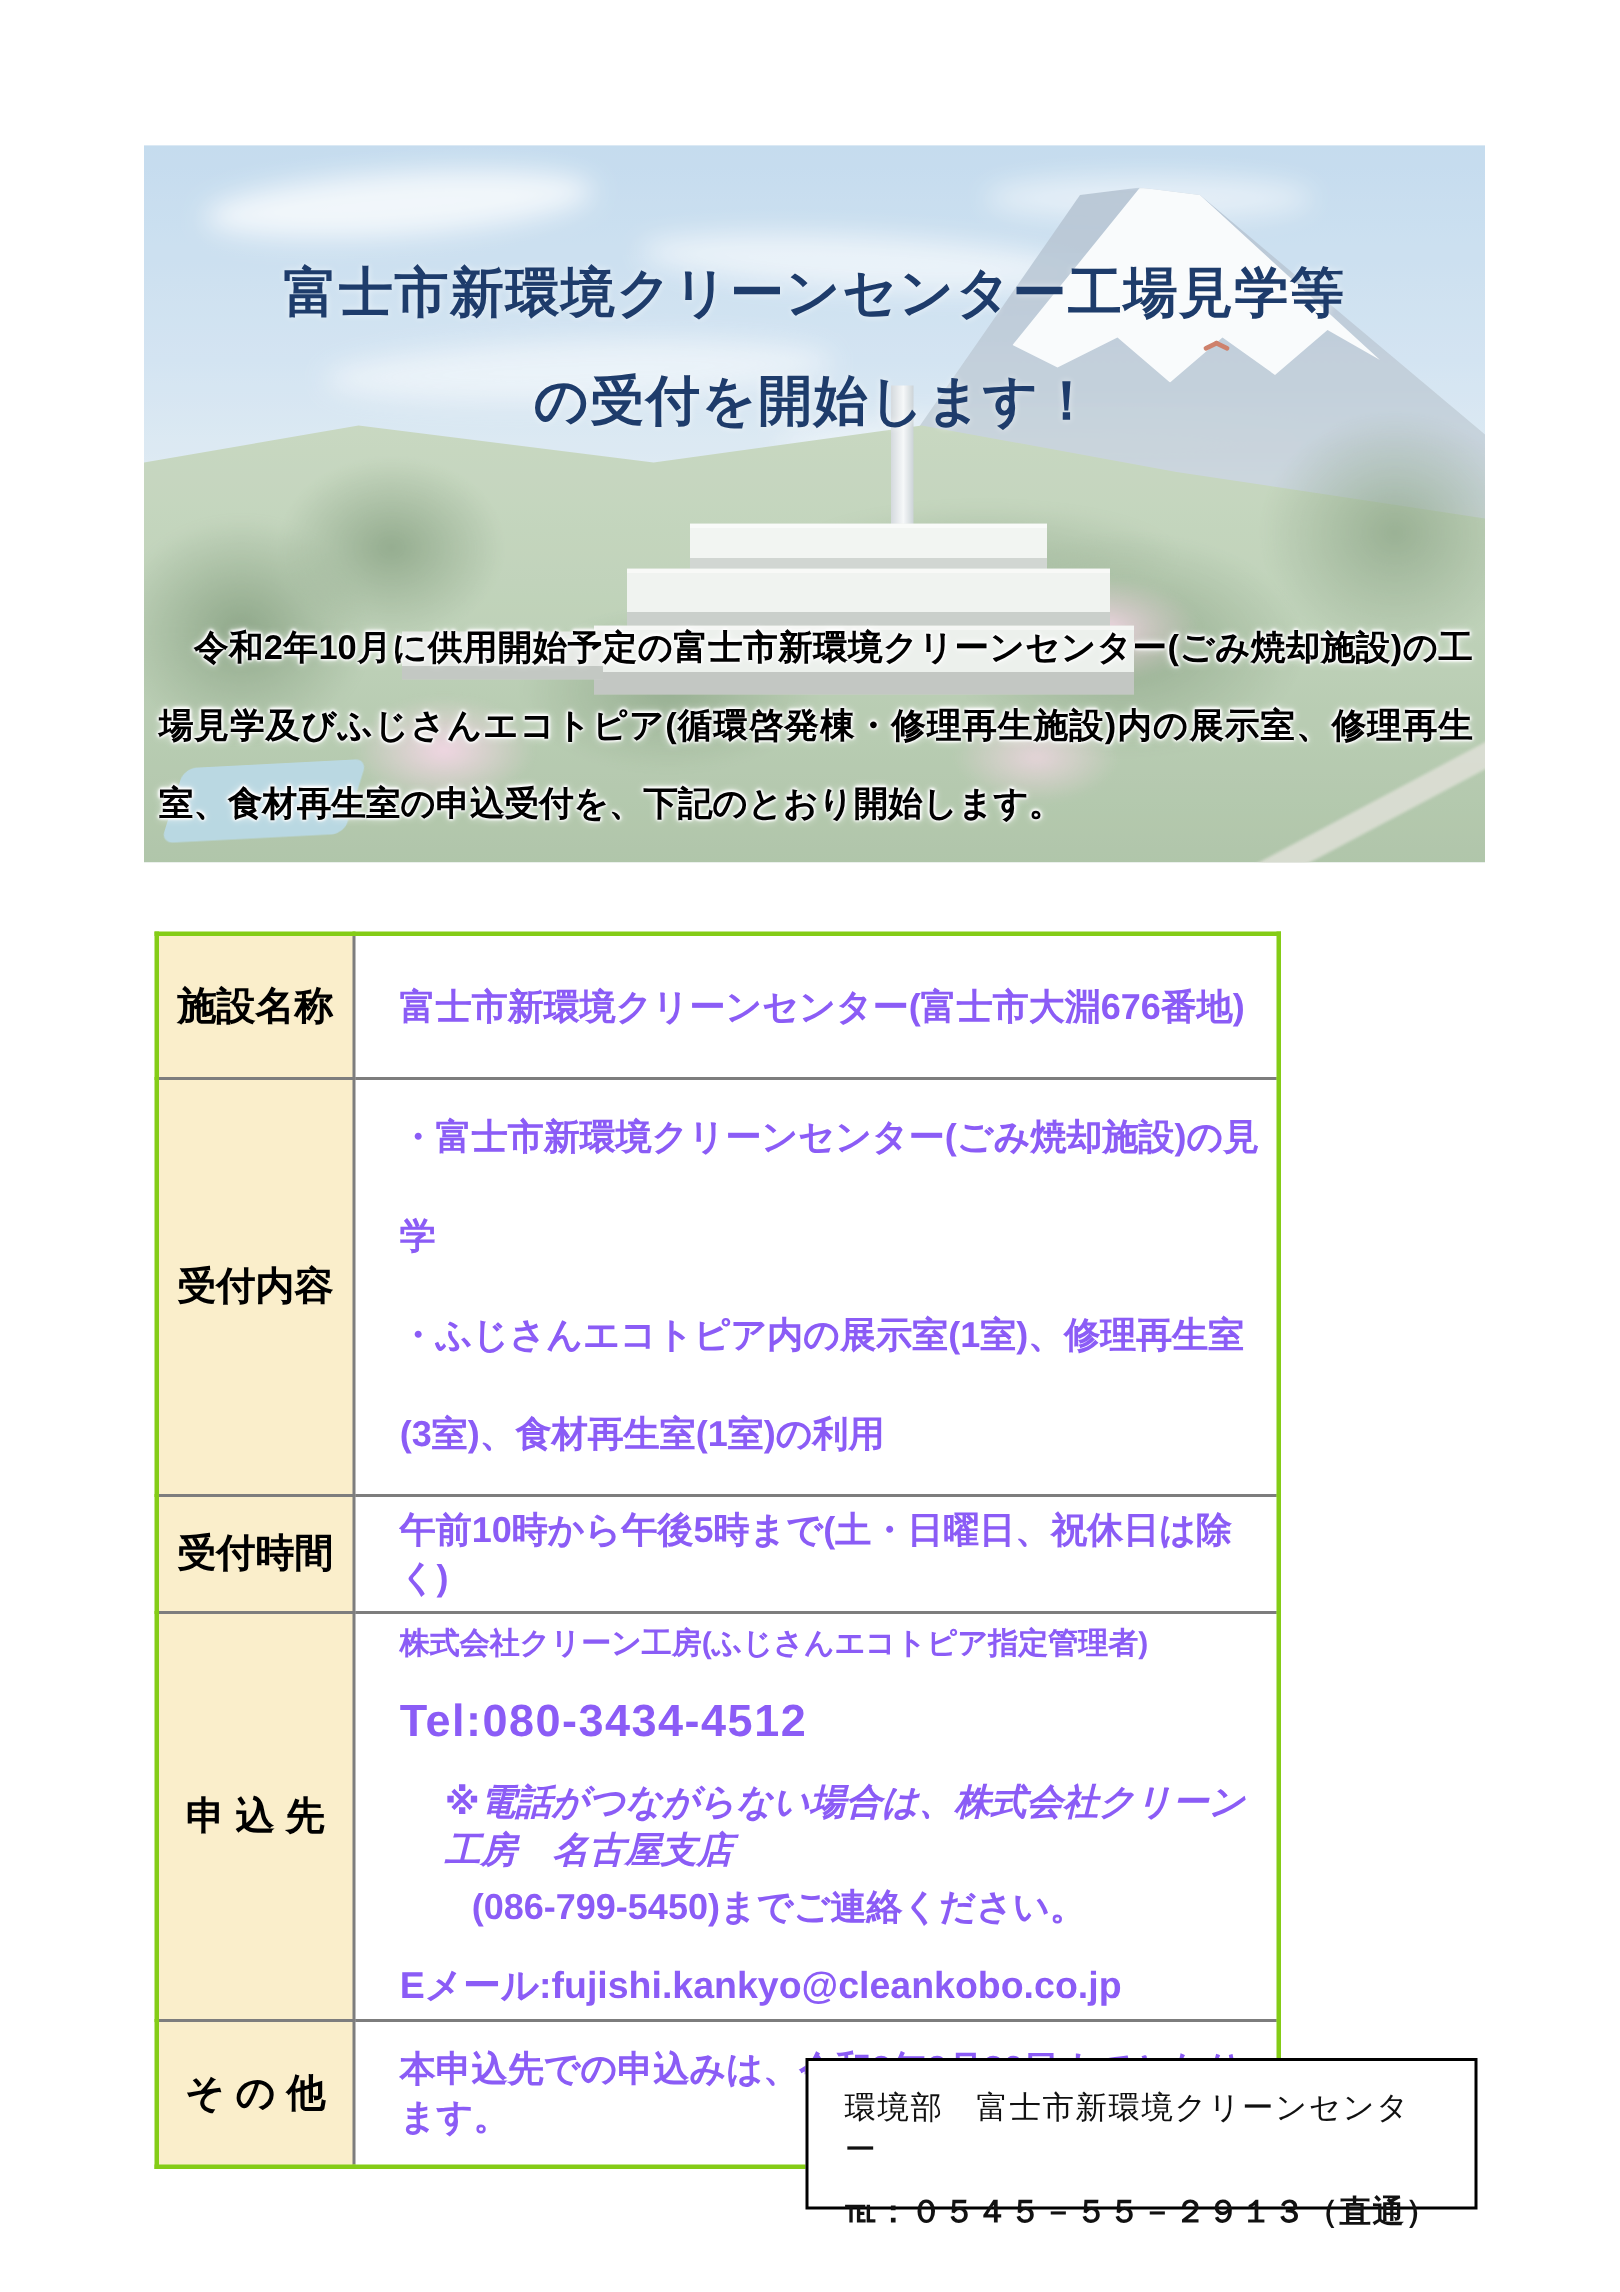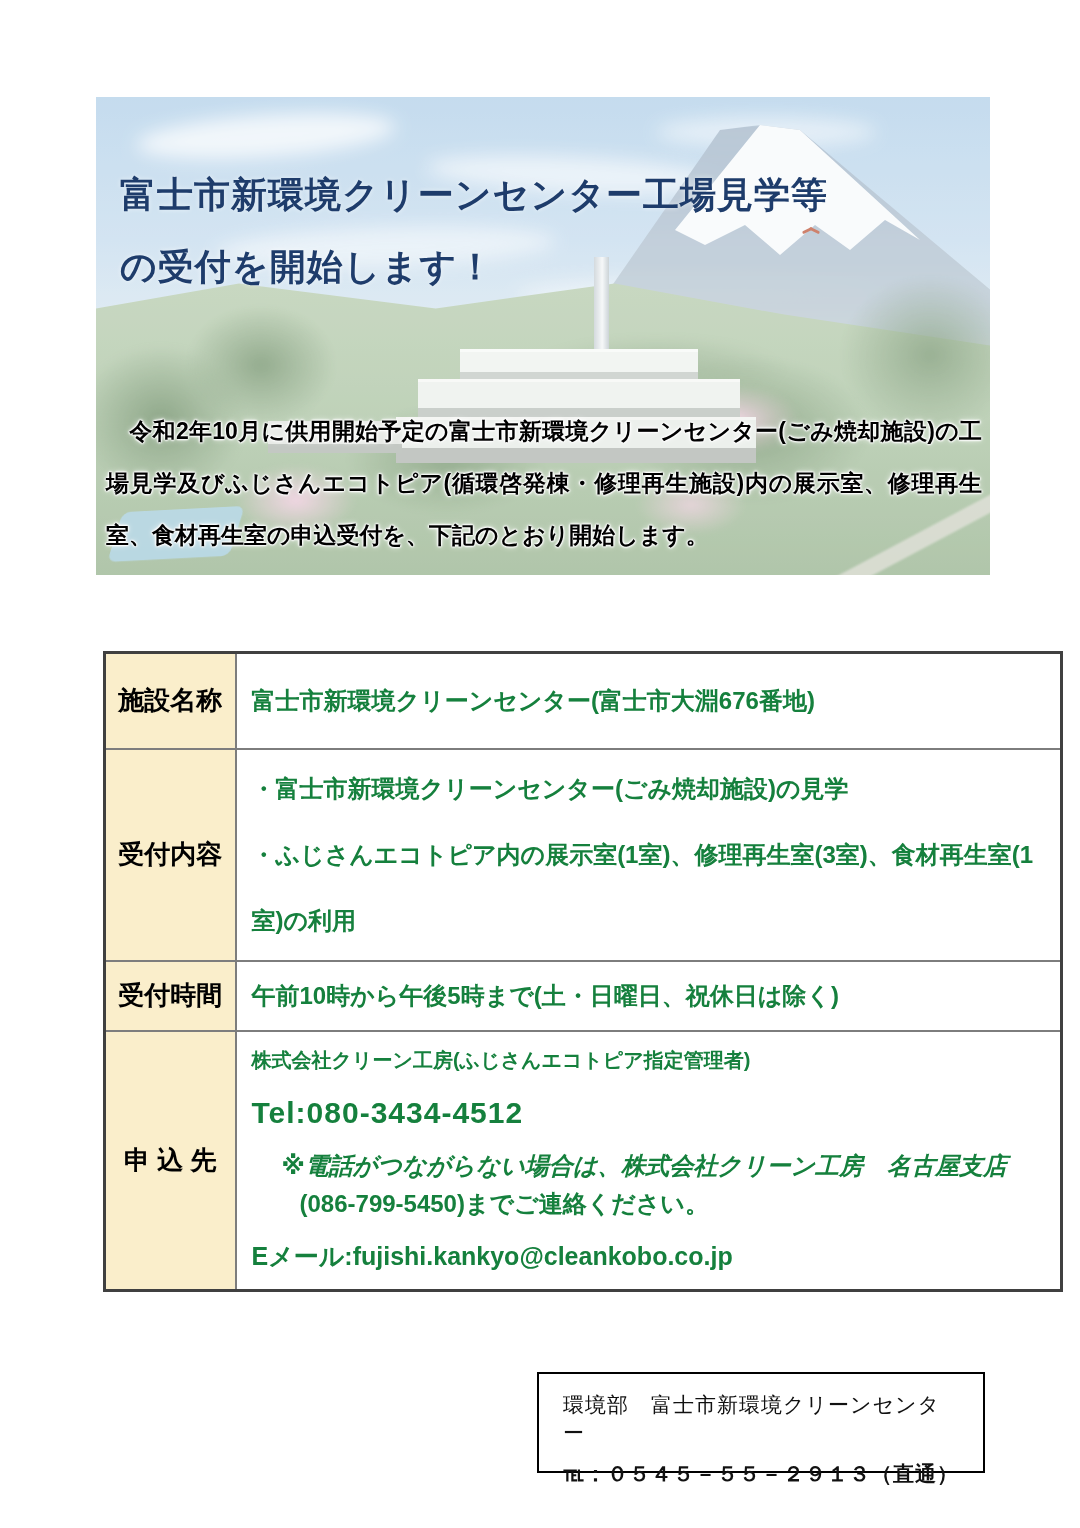--- a/index.html
+++ b/index.html
@@ -58,35 +58,35 @@
   .b-wing { position:absolute; left:-128px; top:72px; width:134px; height:32px; background:#dfe3dd;
             box-shadow:inset 0 -9px 0 rgba(70,82,76,.3); }
   .bird { position:absolute; left:706px; top:128px; width:18px; height:10px; }
   .bird:before, .bird:after { content:""; position:absolute; top:4px; width:11px; height:3px;
             background:#bf5a3e; border-radius:2px; }
   .bird:before { left:0; transform:rotate(-26deg); }
   .bird:after  { right:0; transform:rotate(26deg); }
 
   .wash { position:absolute; inset:0; background:rgba(255,255,255,.24); }
 
-  .hero-title { position:absolute; left:0; right:0; top:62px; 
+  .hero-title { position:absolute; left:0; right:0; top:62px; text-align:center;
                 font-size:36px; font-weight:bold; color:#1e3c6b; letter-spacing:1px; line-height:72px;
-                text-shadow:0 0 5px rgba(255,255,255,.6);padding-left:24px; }
+                text-shadow:0 0 5px rgba(255,255,255,.6); }
   .hero-body { position:absolute; left:10px; right:8px; top:308px;
                font-size:23px; font-weight:bold; color:#000; line-height:52px; text-align:justify;
                text-shadow:-1px 0 2px #fff,1px 0 2px #fff,0 -1px 2px #fff,0 1px 2px #fff,0 0 6px #fff; }
 
   
-  .info-table { position:absolute; left:103px; top:651px; width:960px; border-collapse:collapse;
-                table-layout:fixed; border:3px solid #404040; }
+  .info-table { position:absolute; left:103px; top:621px; width:751px; border-collapse:collapse;
+                table-layout:fixed; border:3px solid #84cc16; }
   .info-table th, .info-table td { border:2px solid #7d7d7d; vertical-align:middle; }
   .info-table th { width:131px; background:#faeecb; font-size:26px; font-weight:bold; color:#000;
                    text-align:center; padding:0 4px; }
-  .info-table td { background:#ffffff; font-size:24px; font-weight:bold; color:#15803d;
-                   padding:6px 10px 6px 15px; }
+  .info-table td { background:#ffffff; font-size:24px; font-weight:bold; color:#8b5cf6;
+                   padding:6px 10px 6px 30px; }
   tr.r1 { height:96px; }  tr.r2 { height:202px; }  tr.r3 { height:70px; }
   tr.r4 { height:260px; } tr.r5 { height:98px; }
   .bullets { line-height:66px; }
   .apply .company { font-size:20px; margin-bottom:22px; }
   .apply .tel     { font-size:30px; margin-bottom:20px; letter-spacing:1px; }
   .apply .note1   { font-size:24px; padding-left:30px; margin-bottom:6px;font-style:italic; }
   .apply .note2   { font-size:24px; padding-left:48px; margin-bottom:20px; }
   .apply .email   { font-size:25px; }
 
   
@@ -165,20 +165,24 @@
     <tr class="r4">
       <th>申 込 先</th>
       <td class="apply">
         <div class="company">株式会社クリーン工房(ふじさんエコトピア指定管理者)</div>
         <div class="tel">Tel:080-3434-4512</div>
         <div class="note1">※電話がつながらない場合は、株式会社クリーン工房　名古屋支店</div>
         <div class="note2">(086-799-5450)までご連絡ください。</div>
         <div class="email">Eメール:fujishi.kankyo@cleankobo.co.jp</div>
       </td>
     </tr>
+    <tr class="r5">
+      <th>そ の 他</th>
+      <td>本申込先での申込みは、令和2年9月30日までとなります。</td>
+    </tr>
   </tbody>
     </table>
 
   <div class="footer-box">
     <div class="fl1">環境部　富士市新環境クリーンセンター</div>
     <div class="fl2">℡：０５４５－５５－２９１３（直通）</div>
   </div>
 
 </div>
 

